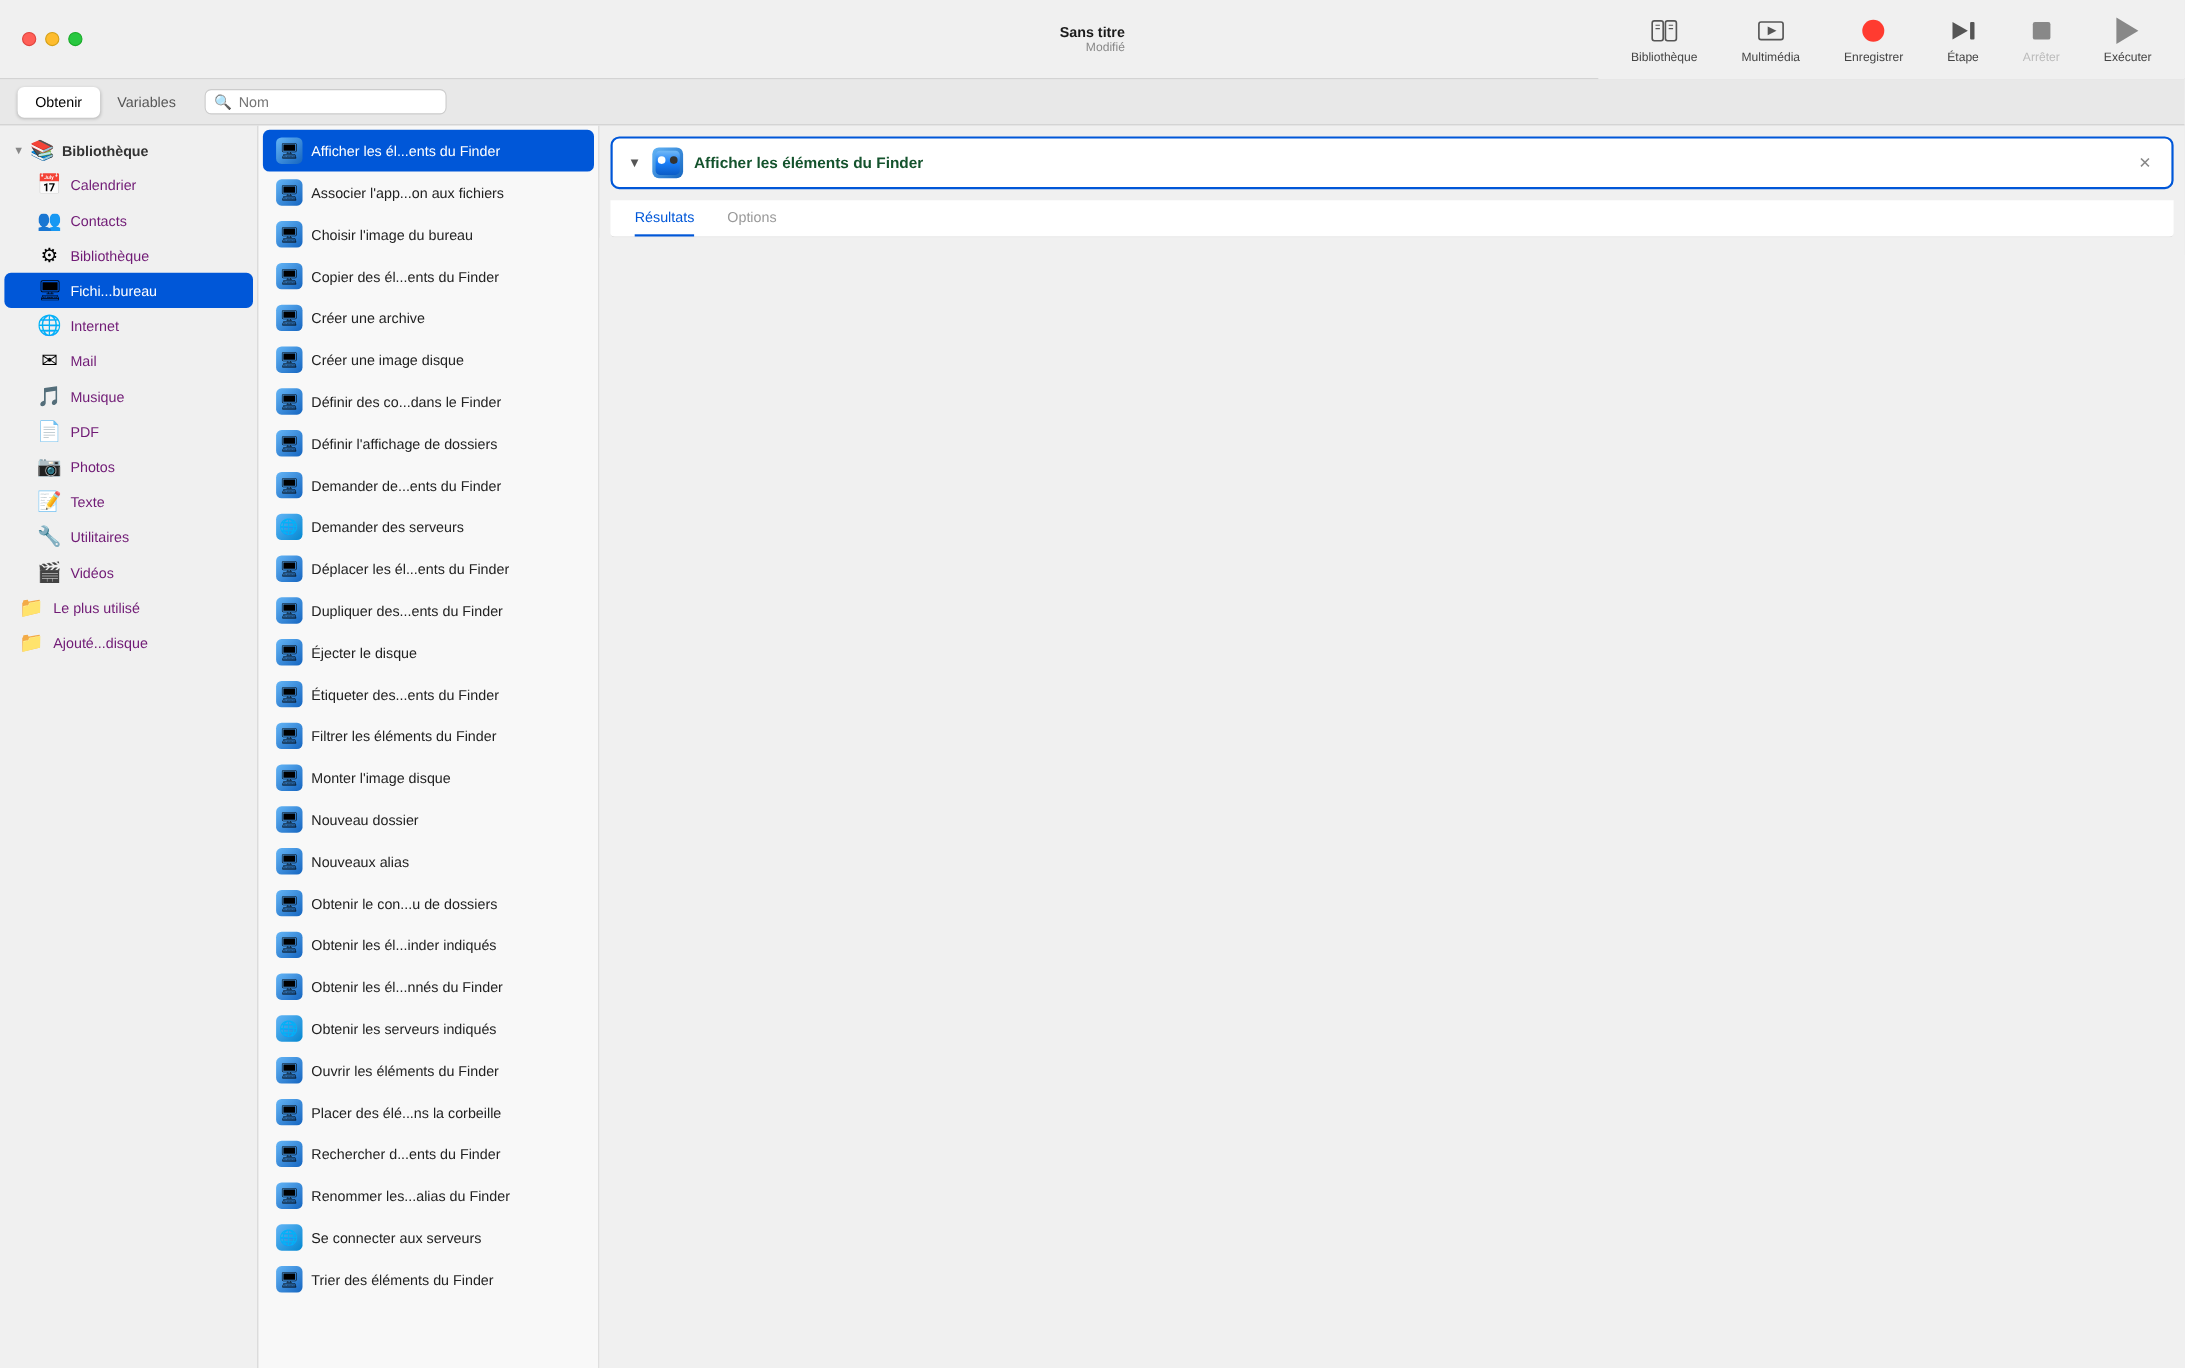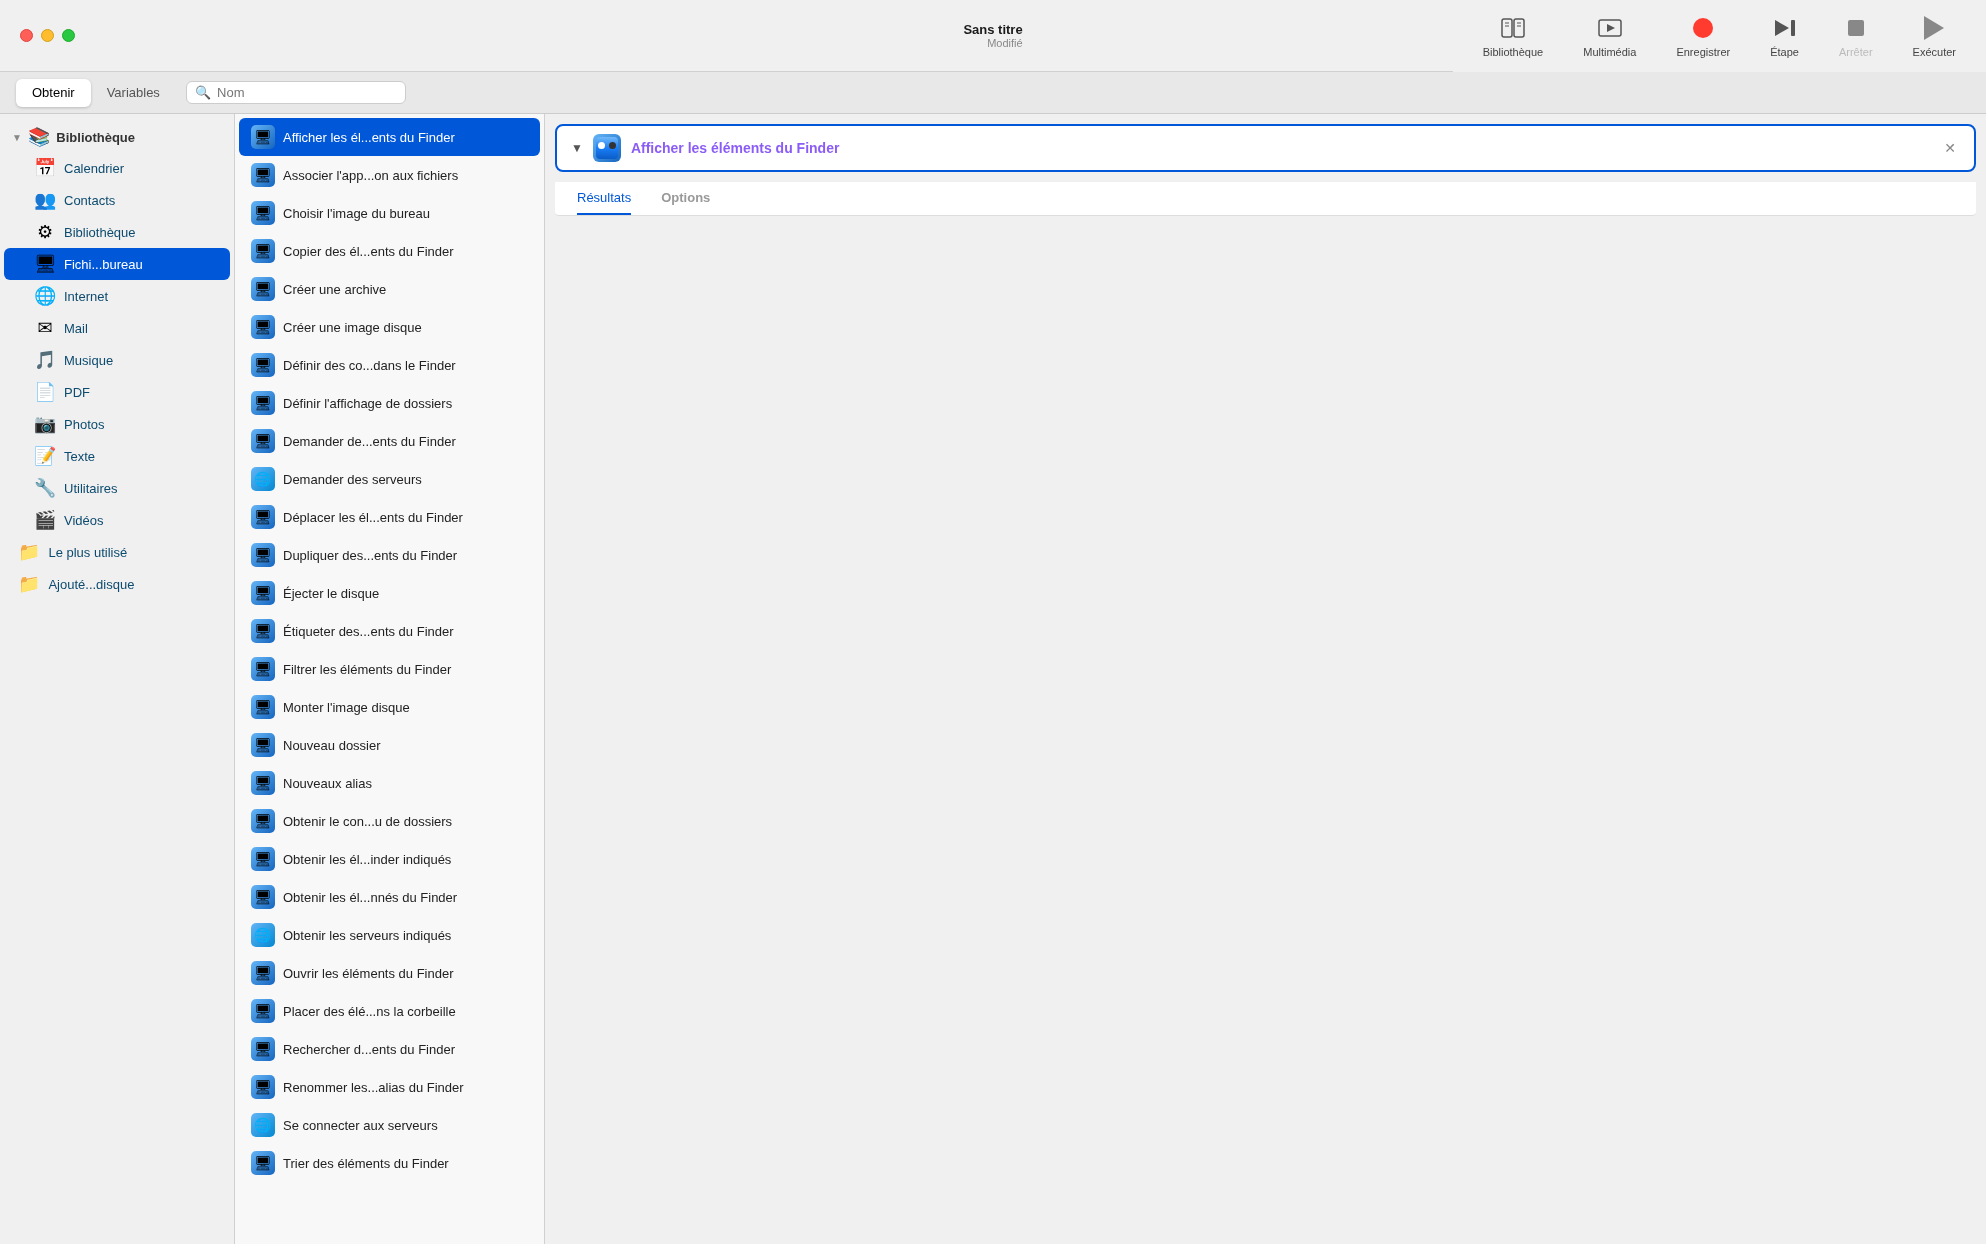--- a/index.html
+++ b/index.html
@@ -195,21 +195,21 @@
       margin: 0 4px;
     }
     .sidebar-item.active {
       background: #0057d8;
     }
     .sidebar-item.active .sidebar-item-label {
       color: white;
     }
     .sidebar-item-label {
       font-size: 13px;
-      color: #0c4a6e;
+      color: #701a75;
     }
 
     
     .actions-list {
       width: 310px;
       background: #f8f8f8;
       border-right: 1px solid #d0d0d0;
       overflow-y: auto;
       padding: 4px 0;
     }
@@ -283,21 +283,21 @@
       background: linear-gradient(135deg, #64b5f6, #1565c0);
       display: flex;
       align-items: center;
       justify-content: center;
       font-size: 16px;
       flex-shrink: 0;
     }
     .detail-header-title {
       font-size: 14px;
       font-weight: 600;
-      color: #8b5cf6;
+      color: #14532d;
       flex: 1;
     }
     .detail-header-close {
       font-size: 14px;
       color: #888;
       cursor: pointer;
       width: 20px;
       height: 20px;
       display: flex;
       align-items: center;
@@ -310,21 +310,20 @@
       border-bottom: 1px solid #ddd;
       background: white;
       margin: 0 10px;
       border-radius: 0 0 4px 4px;
     }
     .detail-tab {
       padding: 8px 0;
       font-size: 13px;
       cursor: pointer;
       border-bottom: 2px solid transparent;
-      font-weight: bold;
     }
     .detail-tab.active {
       color: #0057d8;
       border-bottom: 2px solid #0057d8;
       font-weight: 500;
     }
     .detail-tab.inactive {
       color: #999;
     }
     .detail-content {

